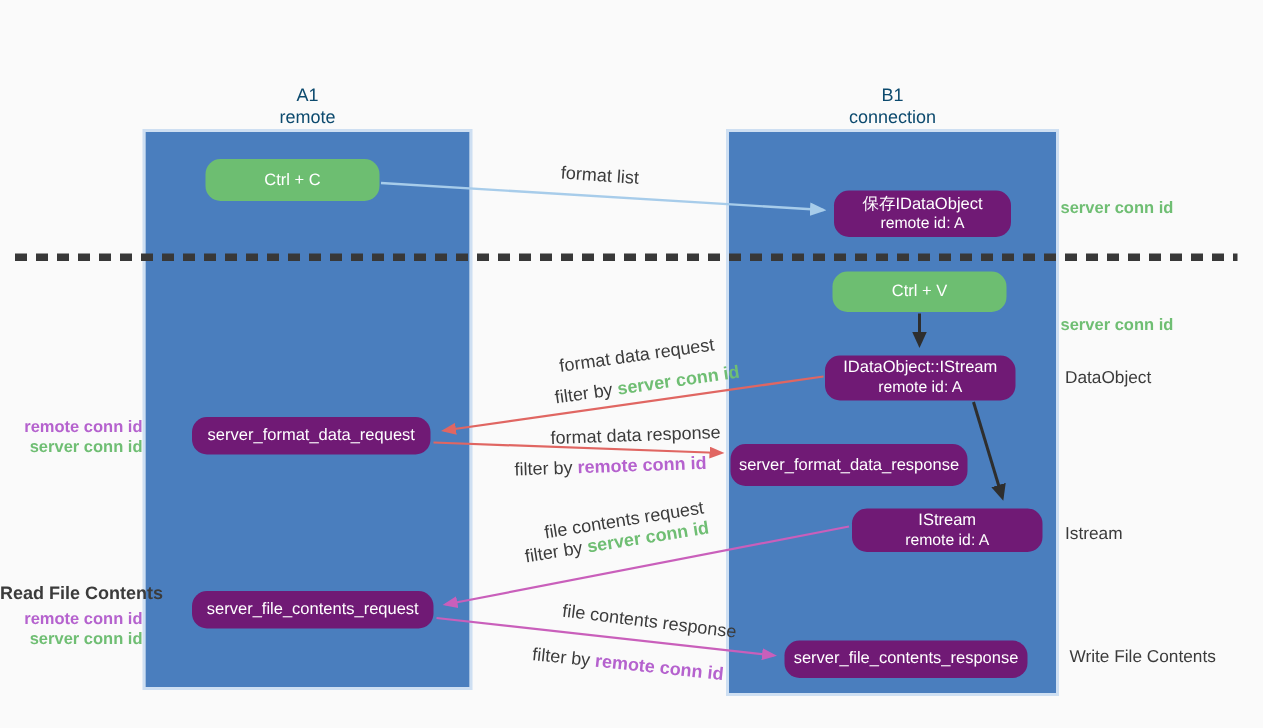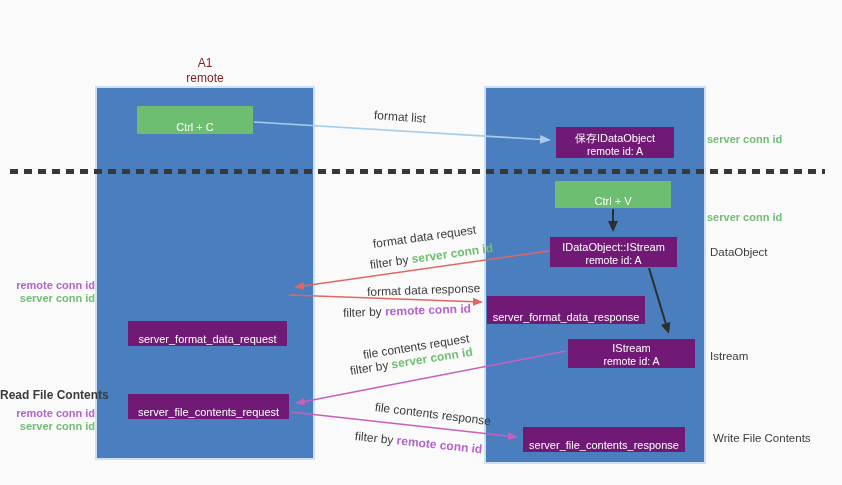--- a/index.html
+++ b/index.html
@@ -2,28 +2,28 @@
 <html><head>
 <meta charset="utf-8">
 <style>
   html,body{margin:0;padding:0;}
   body{background:#fafafa;font-family:"Liberation Sans","DejaVu Sans",sans-serif;}
   #canvas{position:relative;width:842px;height:485px;background:#fafafa;overflow:hidden;}
 
   .title{position:absolute;top:7px;left:0;width:842px;text-align:center;
          font-size:15.5px;line-height:21px;color:#3b3b3b;}
 
-  .lane-header{position:absolute;text-align:center;font-size:12px;line-height:15px;color:#7f1d1d;}
+  .lane-header{position:absolute;text-align:center;font-size:12px;line-height:15px;color:#0c4a6e;}
   .lane{position:absolute;background:#4A7EBE;outline:2px solid rgba(170,200,235,.55);}
 
   .dotted-line{position:absolute;left:10px;top:169px;width:815px;height:5px;
     background:repeating-linear-gradient(90deg,#383838 0 8px,transparent 8px 14px);}
 
-  .node{position:absolute;display:flex;flex-direction:column;justify-content:flex-end;
-        align-items:center;color:#fff;text-align:center;font-size:11px;line-height:13px;}
+  .node{position:absolute;display:flex;flex-direction:column;justify-content:center;
+        align-items:center;color:#fff;text-align:center;font-size:11px;line-height:13px;border-radius:10px;}
   .node.green{background:#6DBE71;}
   .node.orange{background:#701a75;}
   .node .l2{font-size:10.5px;}
 
   .flabel{position:absolute;font-size:12px;color:#3b3b3b;white-space:nowrap;transform-origin:left center;}
   .flabel .accent-green{color:#6FBE73;font-weight:bold;}
   .flabel .accent-purple{color:#B562CE;font-weight:bold;}
 
   .sidelabel{position:absolute;font-size:11px;white-space:nowrap;color:#3b3b3b;}
   .sidelabel.green{color:#6FBE73;font-weight:bold;}
@@ -35,20 +35,24 @@
 </style>
 </head>
 <body>
 
 <div id="canvas">
 
 
   <div class="lane-header" style="left:97px;top:56px;width:216px;">
     <div>A1</div>
     <div>remote</div>
+  </div>
+  <div class="lane-header" style="left:486px;top:56px;width:218px;">
+    <div>B1</div>
+    <div>connection</div>
   </div>
 
   <div class="lane" style="left:97px;top:88px;width:216px;height:370px;"></div>
   <div class="lane" style="left:486px;top:88px;width:218px;height:374px;"></div>
 
   <div class="dotted-line"></div>
 
   <svg class="arrows" width="842" height="485">
     <defs>
       <marker id="m-blue" markerUnits="userSpaceOnUse" markerWidth="11" markerHeight="9" refX="9" refY="4.5" orient="auto">
@@ -84,21 +88,21 @@
 
   <div class="node green" style="left:555px;top:181px;width:116px;height:27px;">
     <div>Ctrl + V</div>
   </div>
 
   <div class="node orange" style="left:550px;top:237px;width:127px;height:30px;">
     <div>IDataObject::IStream</div>
     <div class="l2">remote id: A</div>
   </div>
 
-  <div class="node orange" style="left:128px;top:278px;width:159px;height:25px;margin-top:43px;">
+  <div class="node orange" style="left:128px;top:278px;width:159px;height:25px;">
     <div>server_format_data_request</div>
   </div>
 
   <div class="node orange" style="left:487px;top:296px;width:158px;height:28px;">
     <div>server_format_data_response</div>
   </div>
 
   <div class="node orange" style="left:568px;top:339px;width:127px;height:29px;">
     <div>IStream</div>
     <div class="l2">remote id: A</div>

